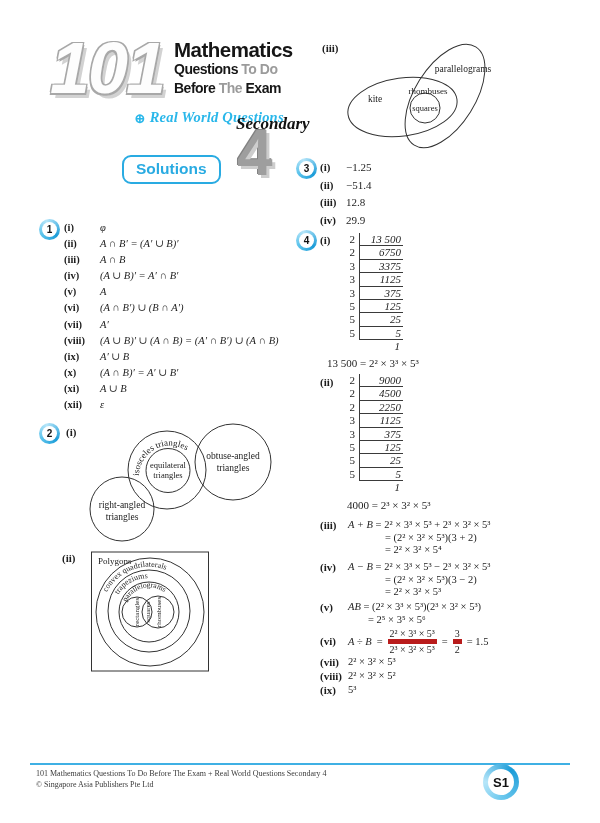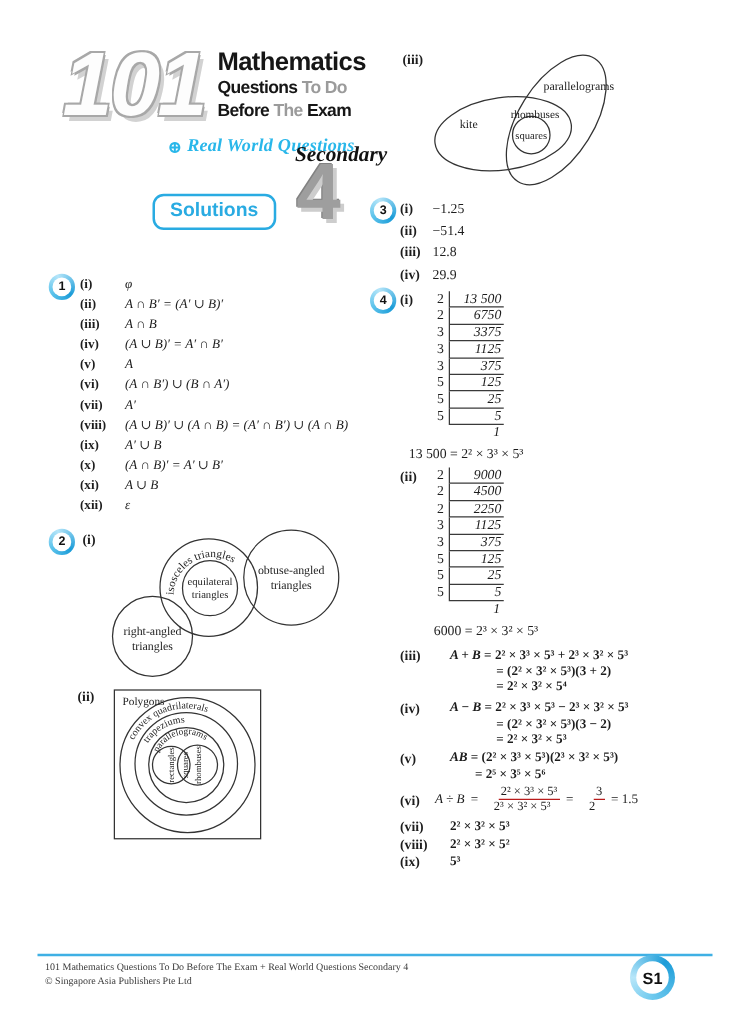--- a/index.html
+++ b/index.html
@@ -47,36 +47,36 @@
   .ladder{position:absolute;font-size:11px;}
   .lr{display:flex;height:13.4px;line-height:13px;}
   .ld{width:11px;text-align:right;padding-right:4px;border-right:1px solid #3a3a3a;}
   .lv{width:41px;text-align:right;padding-right:2px;border-bottom:1px solid #3a3a3a;font-style:italic;}
   .nob{border-right:none;}
   .nol{border-bottom:none;}
   .lres{position:absolute;font-size:11px;white-space:nowrap;}
   
   .eqb{position:absolute;left:320px;width:266px;font-size:10.5px;}
   .eqb .plab{left:0;top:0;}
-  .elines{margin-left:40px;line-height:12.7px;font-weight:bold;}
+  .elines{margin-left:28px;line-height:12.7px;}
   .eline{white-space:nowrap;}
   .cA{margin-left:37px;}
   .cB{margin-left:20px;}
   .frow{margin-left:28px;display:flex;align-items:center;gap:5px;white-space:nowrap;}
   .frac{display:inline-flex;flex-direction:column;align-items:center;font-size:10px;line-height:11px;}
-  .fn{border-bottom:1px solid #b91c1c;padding:0 2px;margin-left:11px;}
+  .fn{border-bottom:5px solid #b91c1c;padding:0 2px;}
   .var{font-style:italic;}
   
   svg{position:absolute;overflow:visible;}
   svg text{font-family:"Liberation Serif","DejaVu Serif",serif;fill:#222;}
   .stroke{fill:none;stroke:#333;stroke-width:1;}
   
   .frule{position:absolute;left:30px;top:763px;width:540px;height:2px;background:#3fb0e4;}
   .ftext{position:absolute;left:36px;top:769px;font-size:8px;line-height:10.5px;color:#3a3a3a;}
-  .pbadge{position:absolute;left:504px;top:764px;width:36px;height:36px;border-radius:50%;
+  .pbadge{position:absolute;left:483px;top:764px;width:36px;height:36px;border-radius:50%;
           background:conic-gradient(from 40deg,#1b9cd8 0deg,#6ec9ee 140deg,#b7e6f9 230deg,#1b9cd8 360deg);
           display:flex;align-items:center;justify-content:center;text-align:right;}
   .pbadge>span{width:26px;height:26px;border-radius:50%;background:#fff;
           font-family:"Liberation Sans",sans-serif;font-weight:bold;font-size:13px;color:#111;
           display:flex;align-items:center;justify-content:center;}
 </style>
 </head>
 <body>
 
 <div class="page">
@@ -252,21 +252,21 @@
       </div>
     <div class="lr">
         <span class="ld">5</span>
         <span class="lv">5</span>
       </div>
     <div class="lr">
         <span class="ld nob"></span>
         <span class="lv nol">1</span>
       </div>
   </div>
-  <div class="lres" style="left:347px;top:499px">6000 = 2³ × 3² × 5³</div>
+  <div class="lres" style="left:347px;top:499px">4000 = 2³ × 3² × 5³</div>
 
   <div class="eqb" style="top:519px">
     <span class="plab">(iii)</span>
     <div class="elines">
       <div class="eline"><span class="var">A + B</span> <span>= 2² × 3³ × 5³ + 2³ × 3² × 5³</span></div>
       <div class="eline cA">= (2² × 3² × 5³)(3 + 2)</div>
       <div class="eline cA">= 2² × 3² × 5⁴</div>
     </div>
   </div>
 

